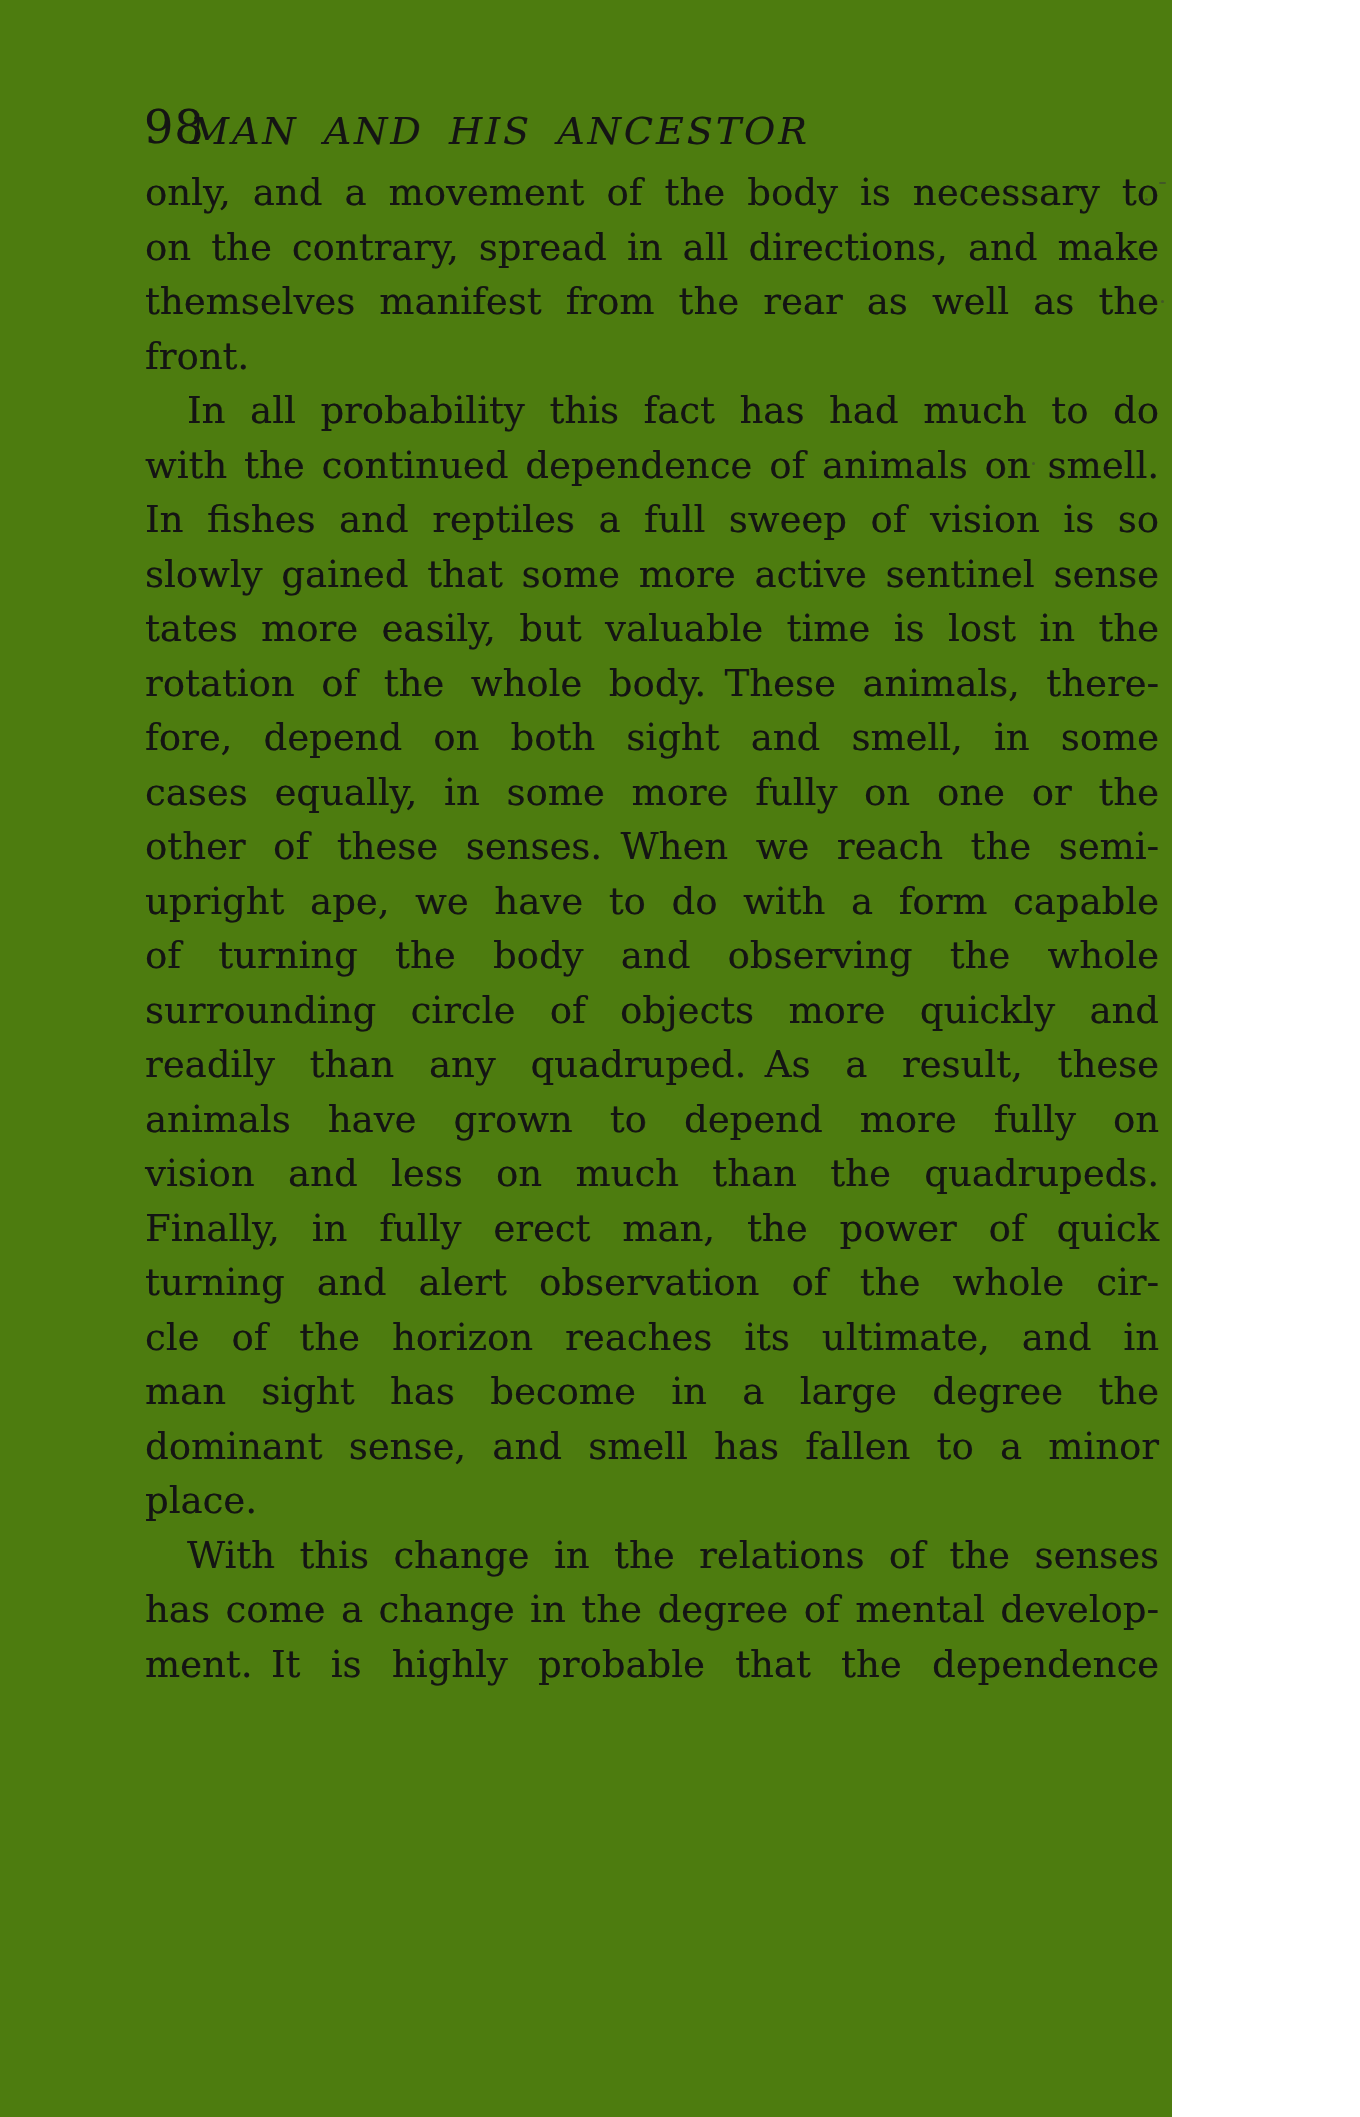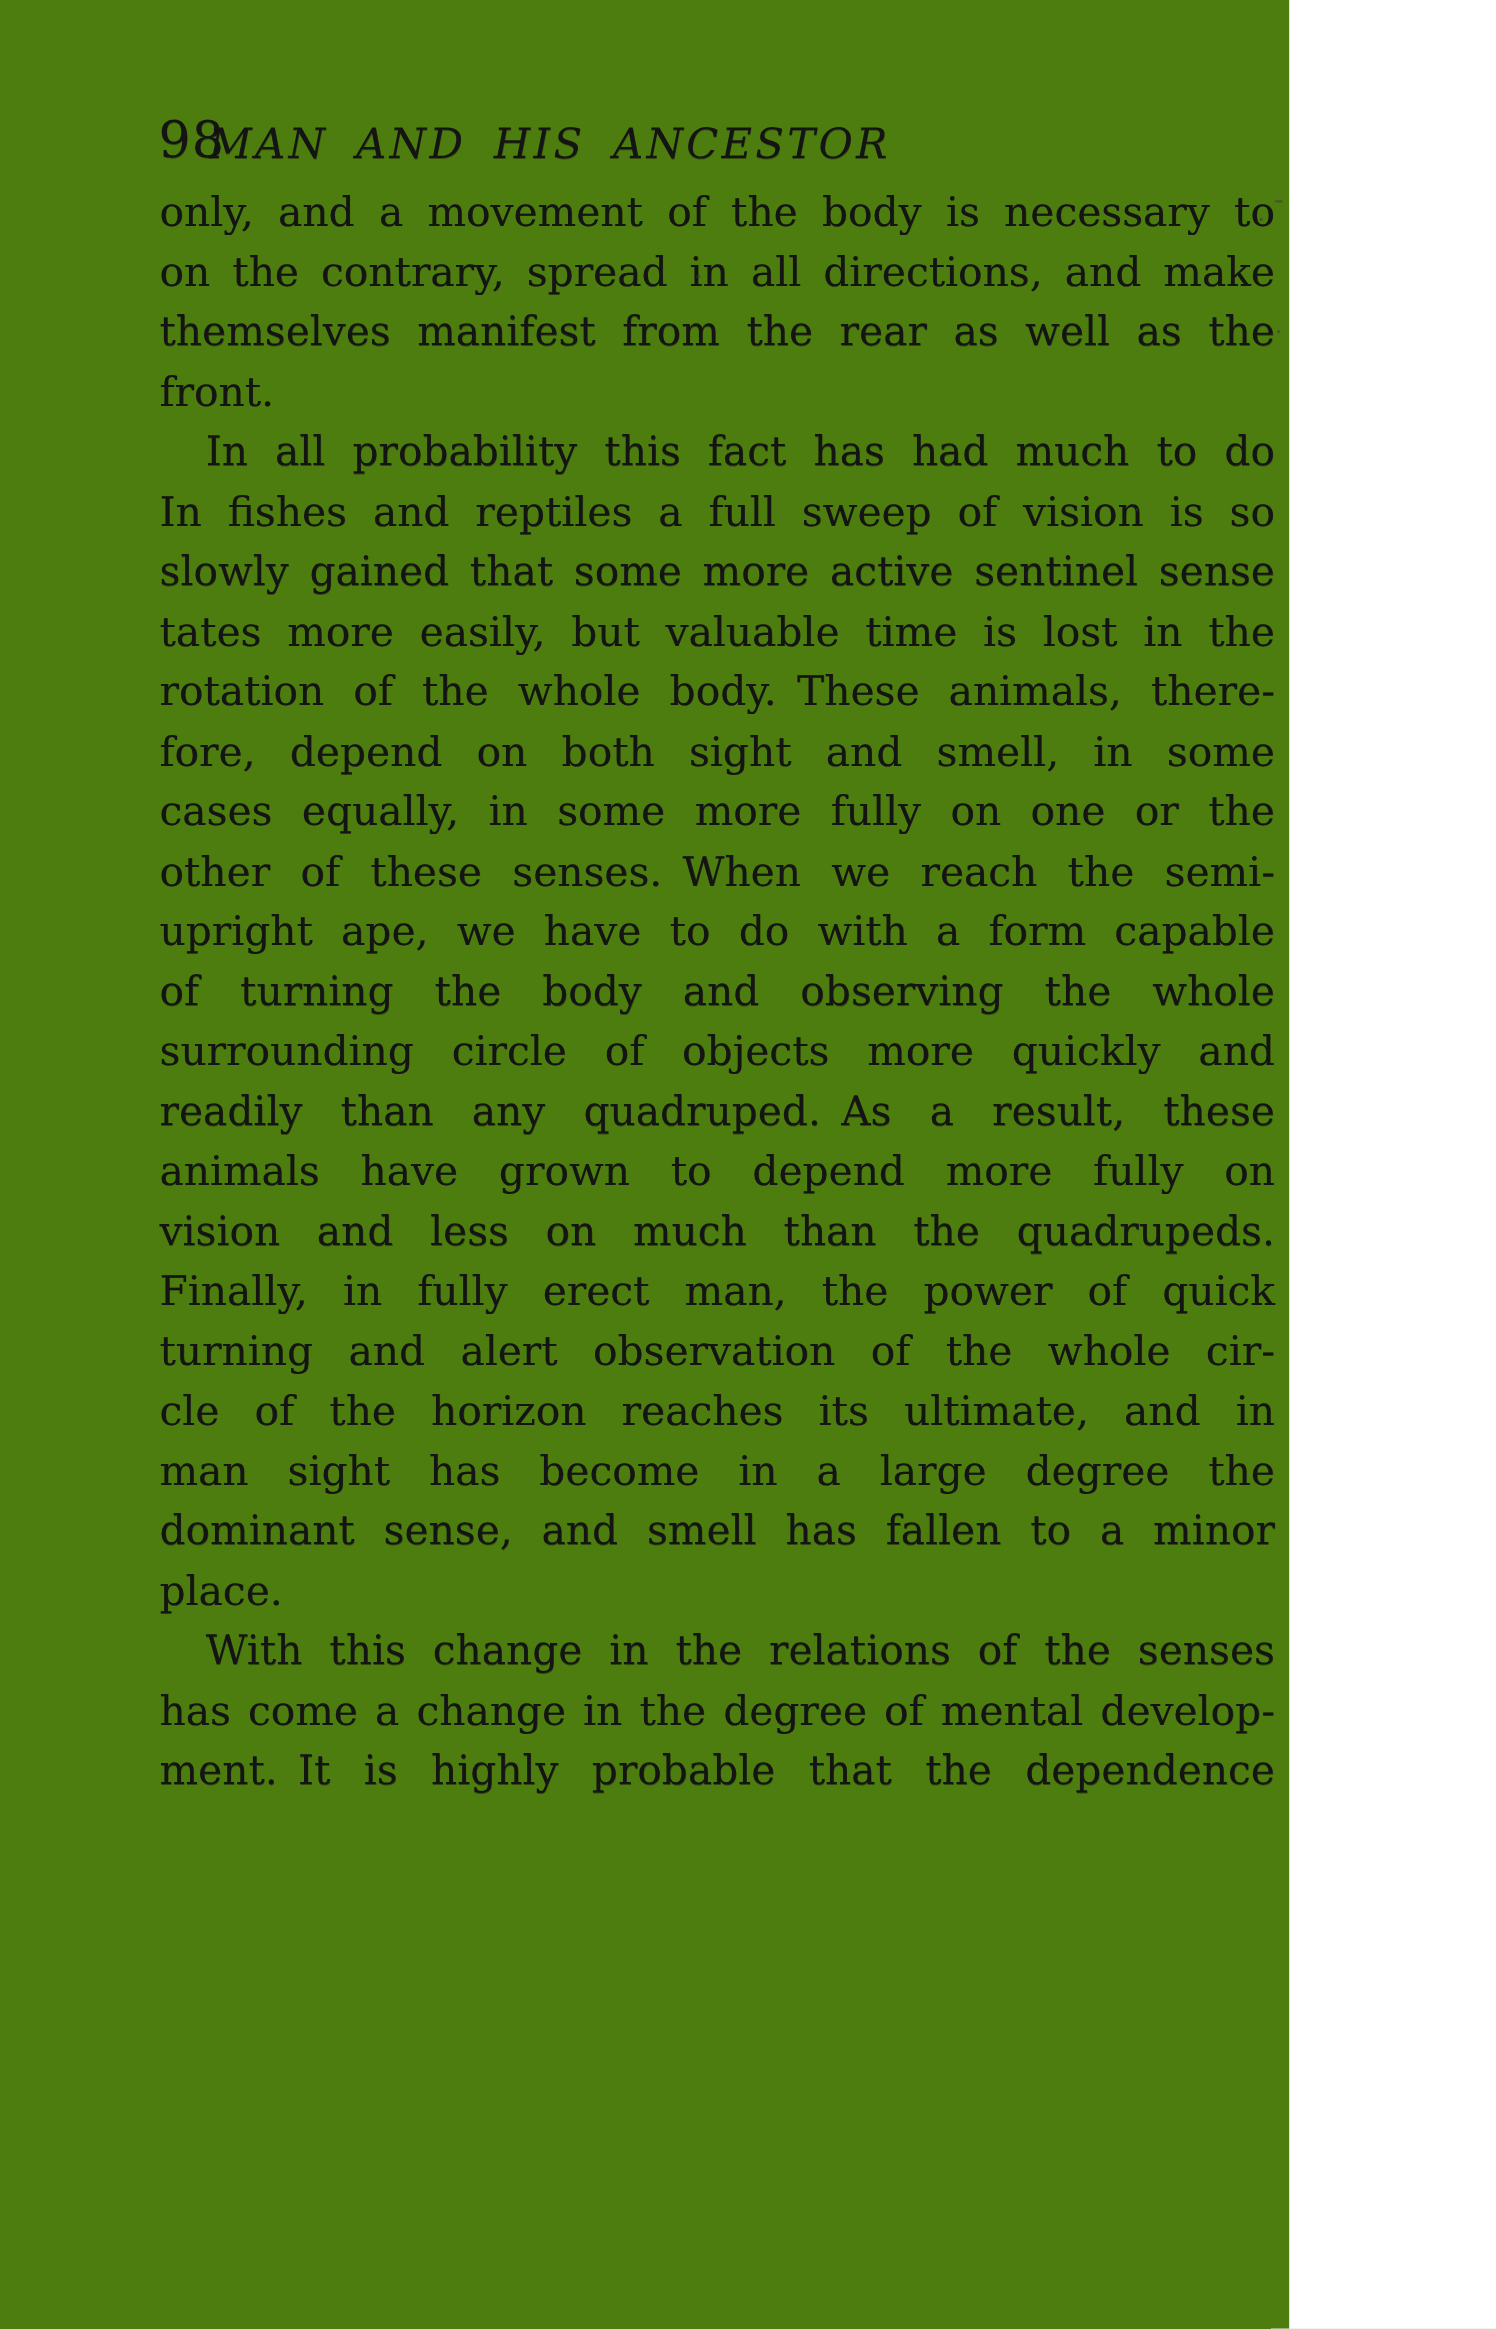--- a/index.html
+++ b/index.html
@@ -74,20 +74,21 @@
   <div id="folio">98</div>
 
   <div id="running-title">MAN AND HIS ANCESTOR</div>
 
   <div id="body-text">
       <div class="line j">only, and a movement of the body is necessary to</div>
       <div class="line j">on the contrary, spread in all directions, and make</div>
       <div class="line j">themselves manifest from the rear as well as the</div>
       <div class="line">front.</div>
       <div class="line j indent">In all probability this fact has had much to do</div>
+      <div class="line j">with the continued dependence of animals on smell.</div>
       <div class="line j">In fishes and reptiles a full sweep of vision is so</div>
       <div class="line j">slowly gained that some more active sentinel sense</div>
       <div class="line j">tates more easily, but valuable time is lost in the</div>
       <div class="line j">rotation of the whole body. These animals, there-</div>
       <div class="line j">fore, depend on both sight and smell, in some</div>
       <div class="line j">cases equally, in some more fully on one or the</div>
       <div class="line j">other of these senses. When we reach the semi-</div>
       <div class="line j">upright ape, we have to do with a form capable</div>
       <div class="line j">of turning the body and observing the whole</div>
       <div class="line j">surrounding circle of objects more quickly and</div>

